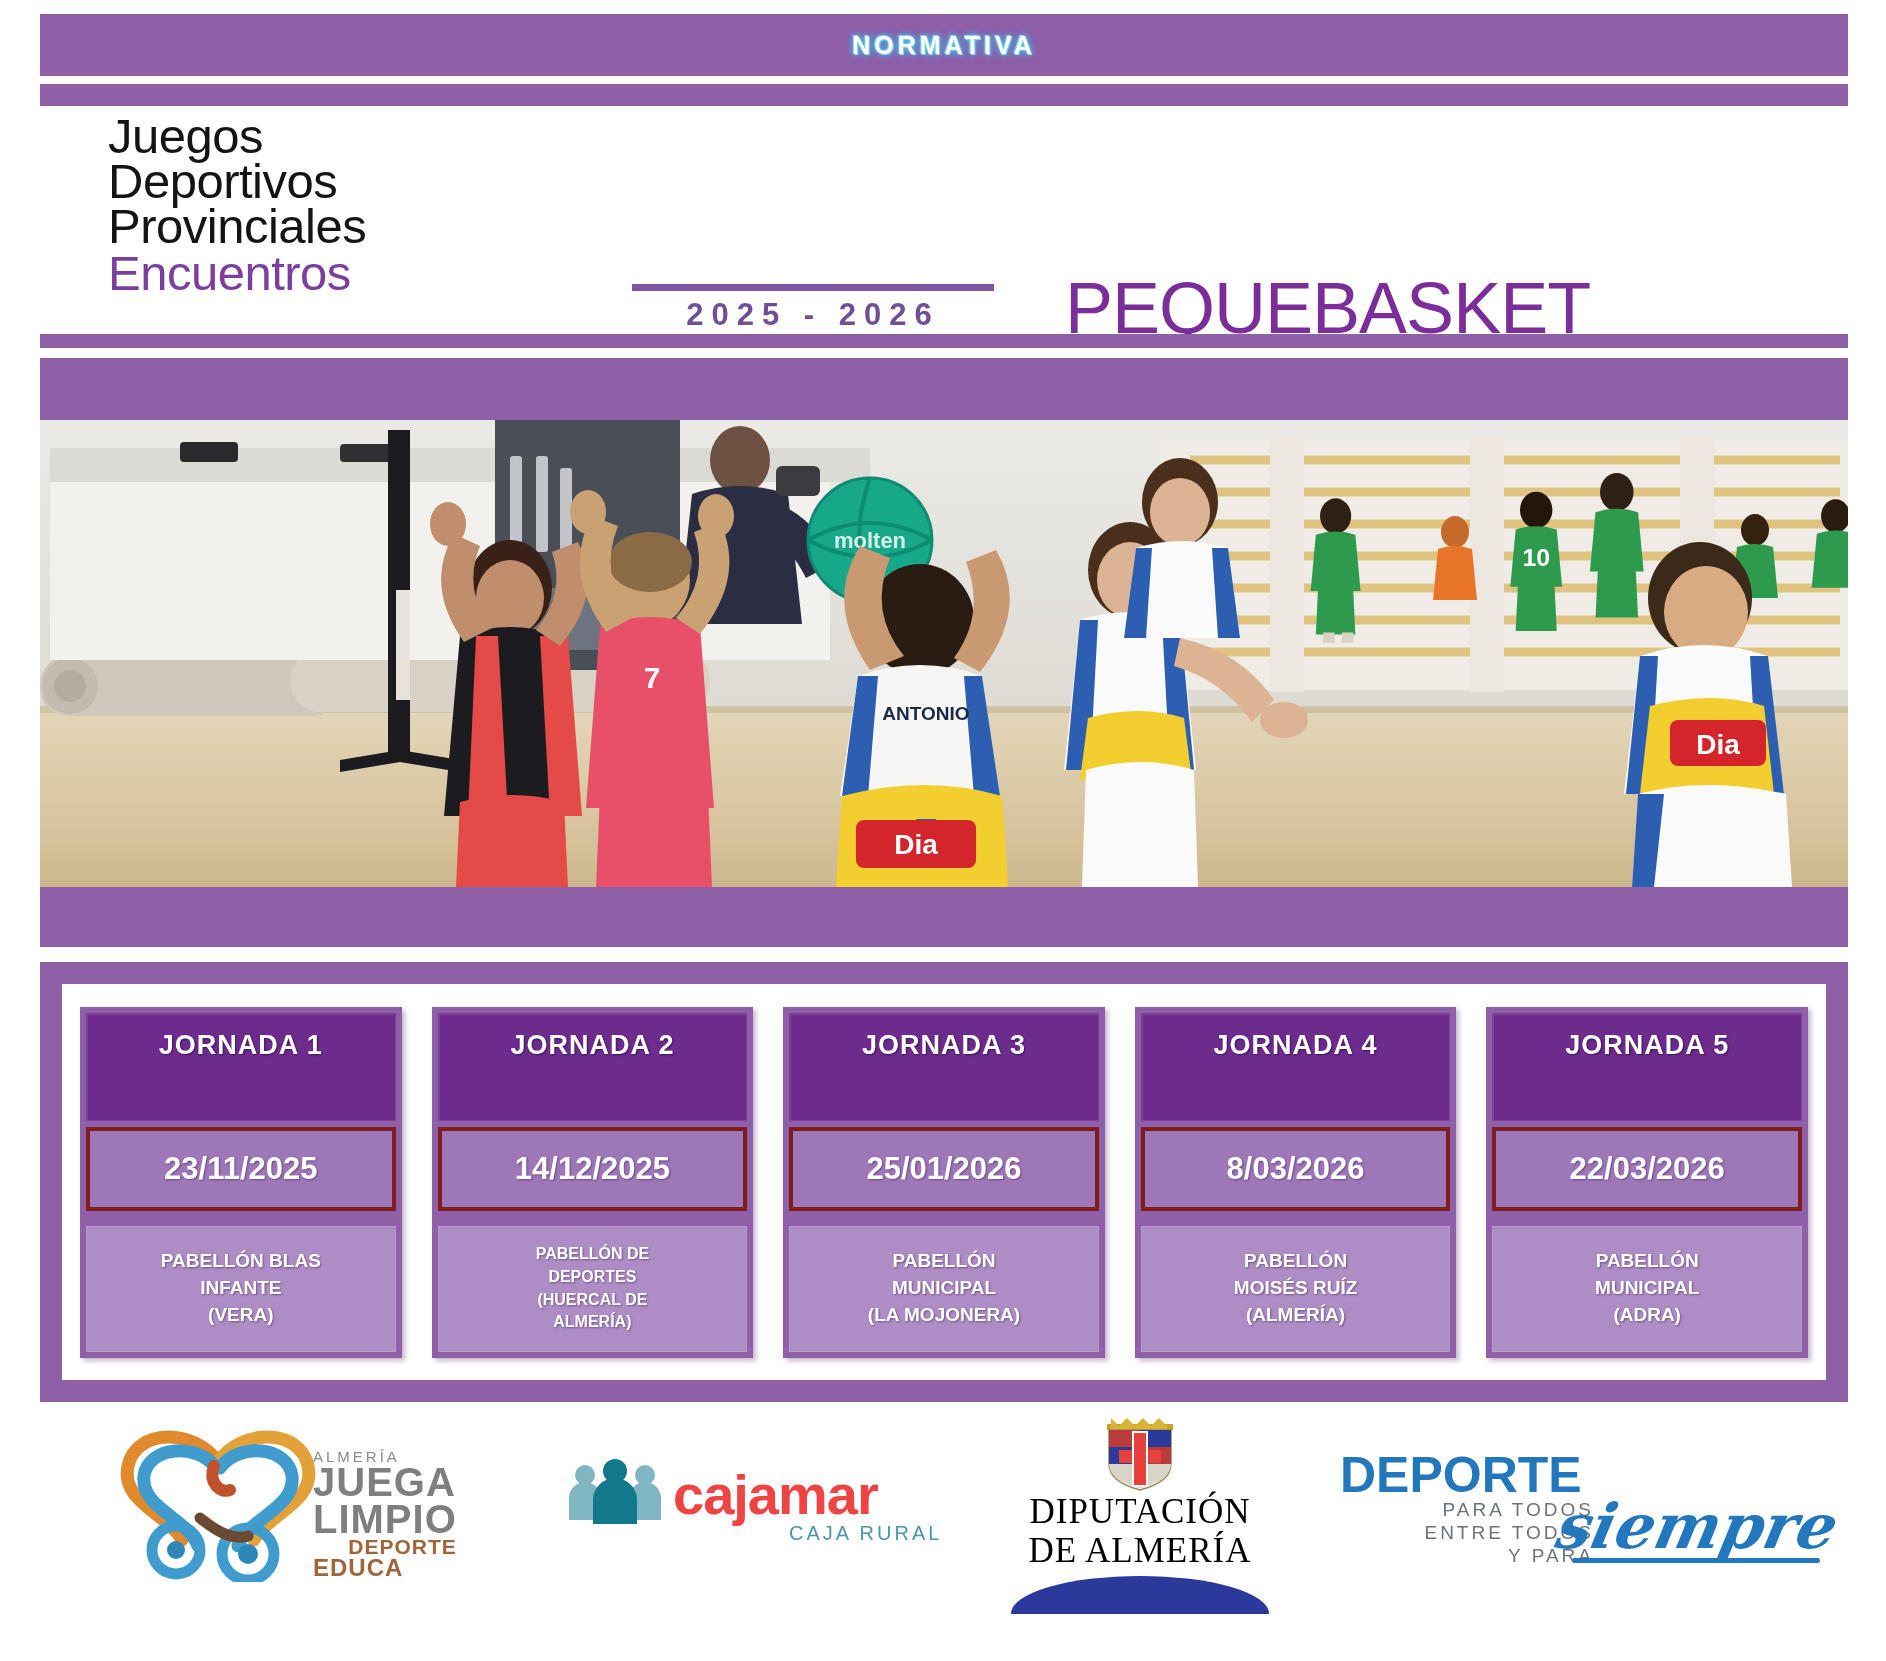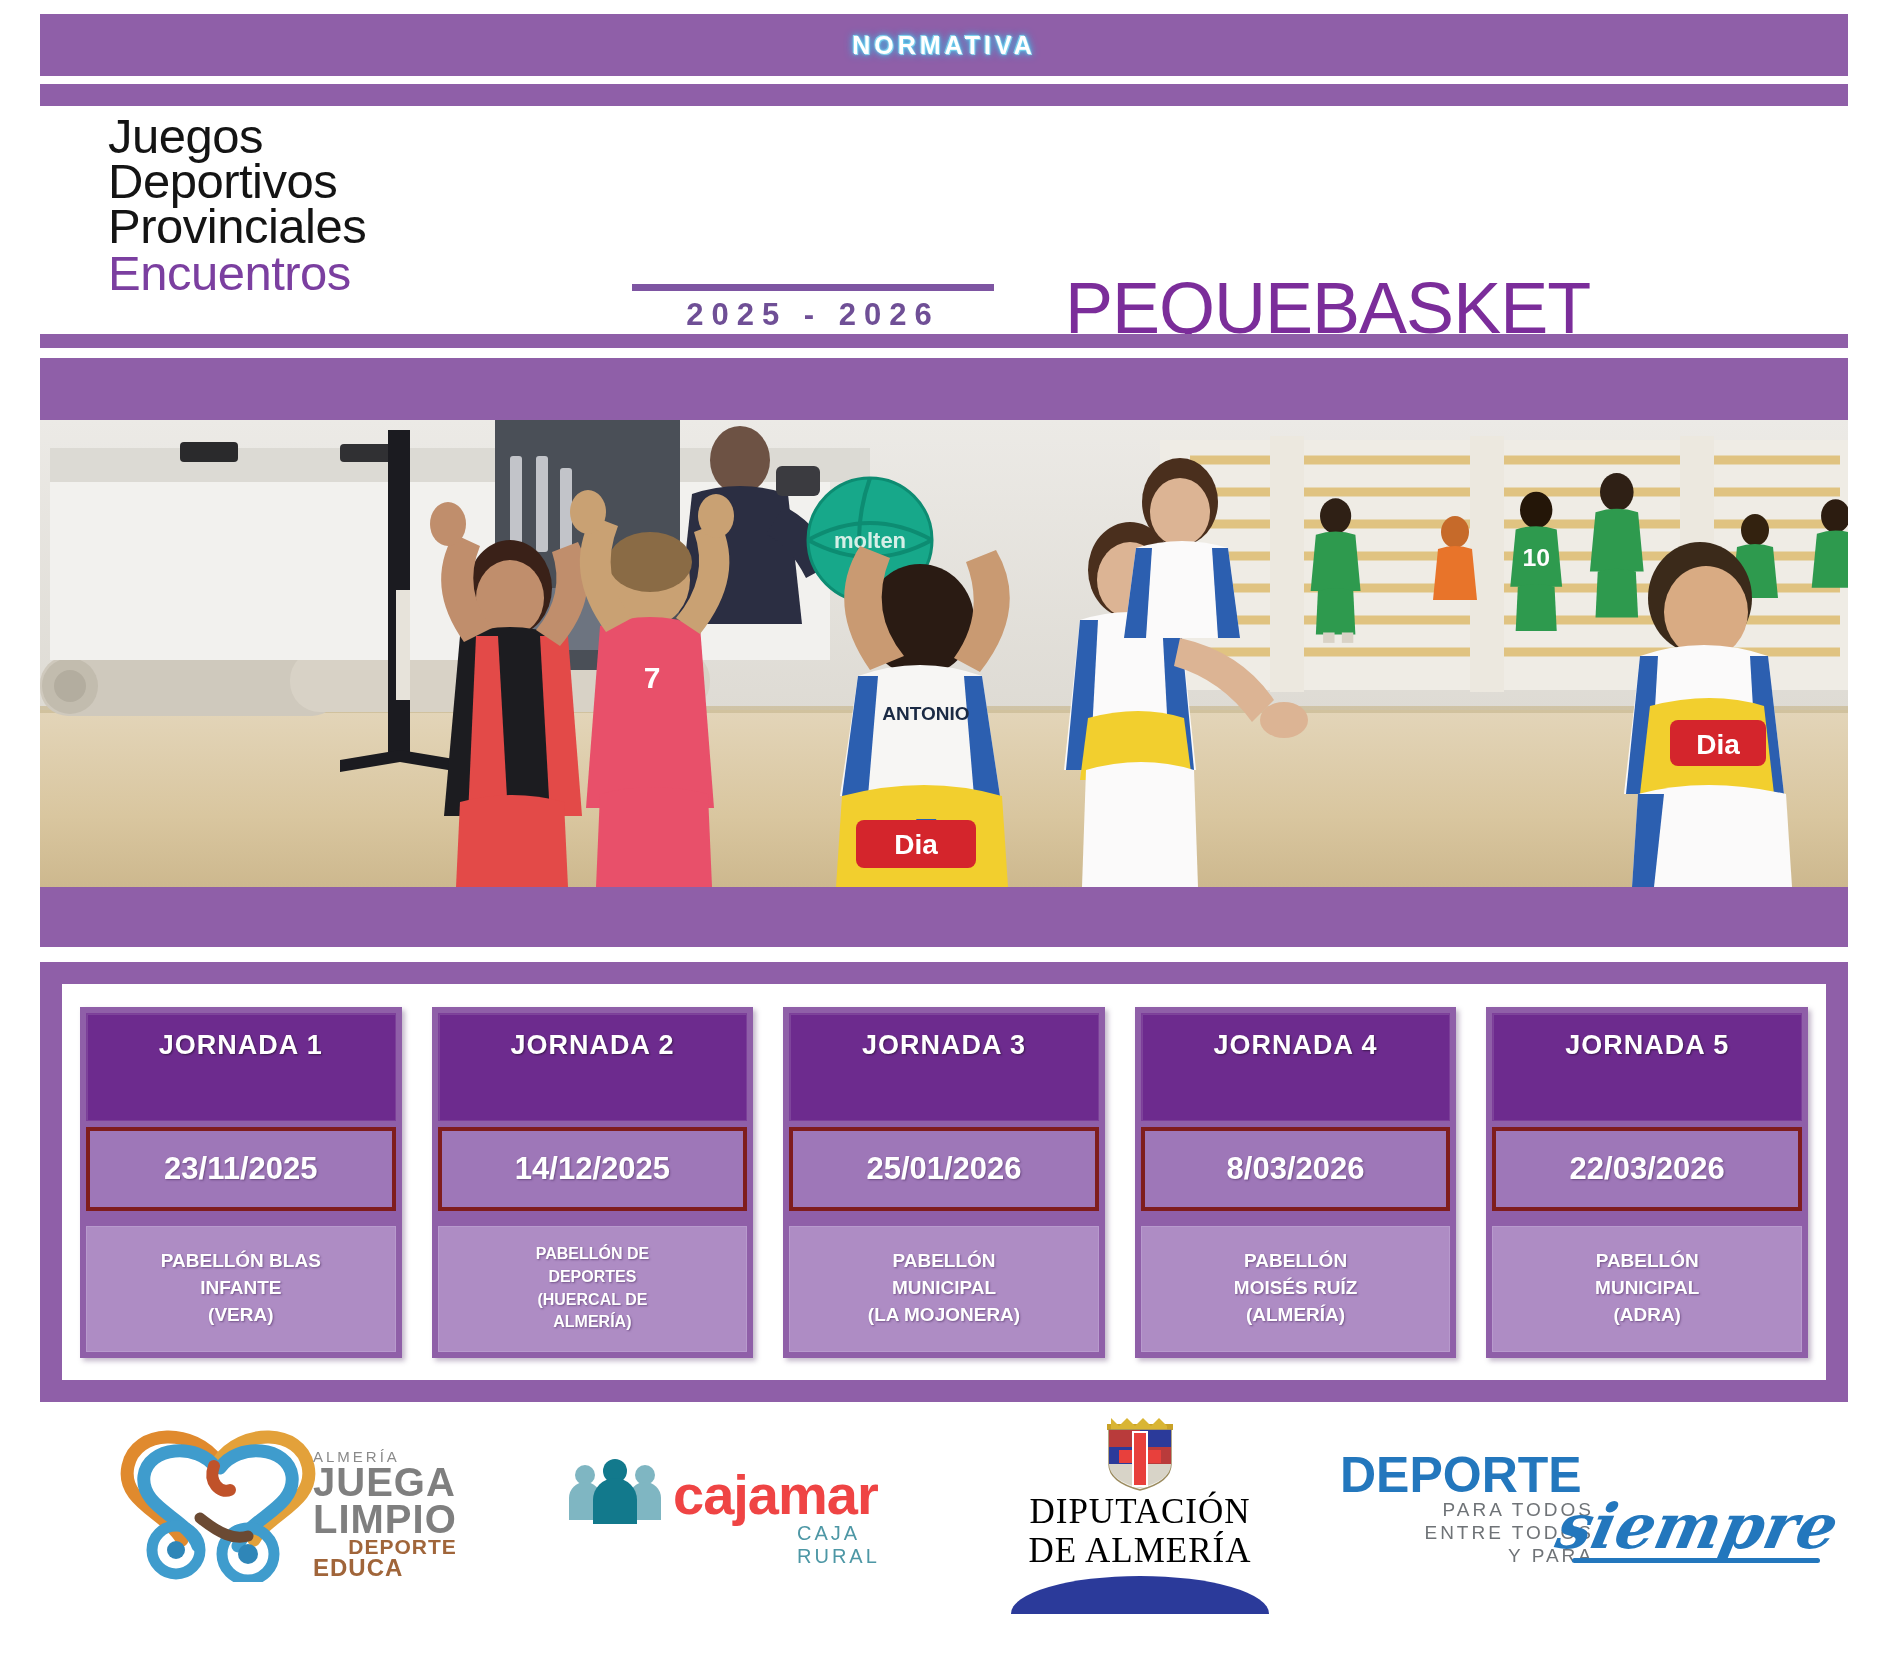--- a/index.html
+++ b/index.html
@@ -145,21 +145,21 @@
   .logo-jl { left:108px; top:12px; width:400px; height:170px; }
   .jl-text { position:absolute; left:205px; top:28px; line-height:0.92; }
   .jl-almeria { font-size:15px; letter-spacing:3px; color:#8a8a8a; display:block; }
   .jl-big { font-size:40px; font-weight:700; letter-spacing:1px; color:#7f7f7f; display:block; }
   .jl-dep { font-size:21px; font-weight:700; letter-spacing:1px; color:#a0653a; display:block; text-align:right; }
   .jl-edu { font-size:24px; font-weight:700; letter-spacing:1px; color:#a0653a; display:block; text-align:left; }
 
   
   .logo-cajamar { left:565px; top:48px; width:380px; height:120px; }
   .cj-name { position:absolute; left:108px; top:4px; font-size:56px; font-weight:700; color:#ef4444; letter-spacing:-1px; }
-  .cj-sub  { position:absolute; left:232px; top:64px; font-size:20px; font-weight:400; color:#4d97a5; letter-spacing:3px; }
+  .cj-sub  { position:absolute; left:224px; top:64px; font-size:20px; font-weight:400; color:#4d97a5; letter-spacing:3px; }
 
   
   .logo-dip { left:990px; top:6px; width:300px; height:190px; text-align:center; }
   .dip-text { font-family:"Liberation Serif", serif; font-size:35px; font-weight:400; color:#000; line-height:1.12; letter-spacing:1px; }
   .dip-arc { width:258px; height:38px; margin:6px auto 0 auto; background:#2b3a9a;
              border-radius:130px 130px 0 0 / 38px 38px 0 0; }
 
   
   .logo-ds { left:1340px; top:36px; width:470px; height:140px; }
   .ds-deporte { position:absolute; left:0; top:0; font-size:50px; font-weight:700; color:#2377bd; letter-spacing:0px; }

